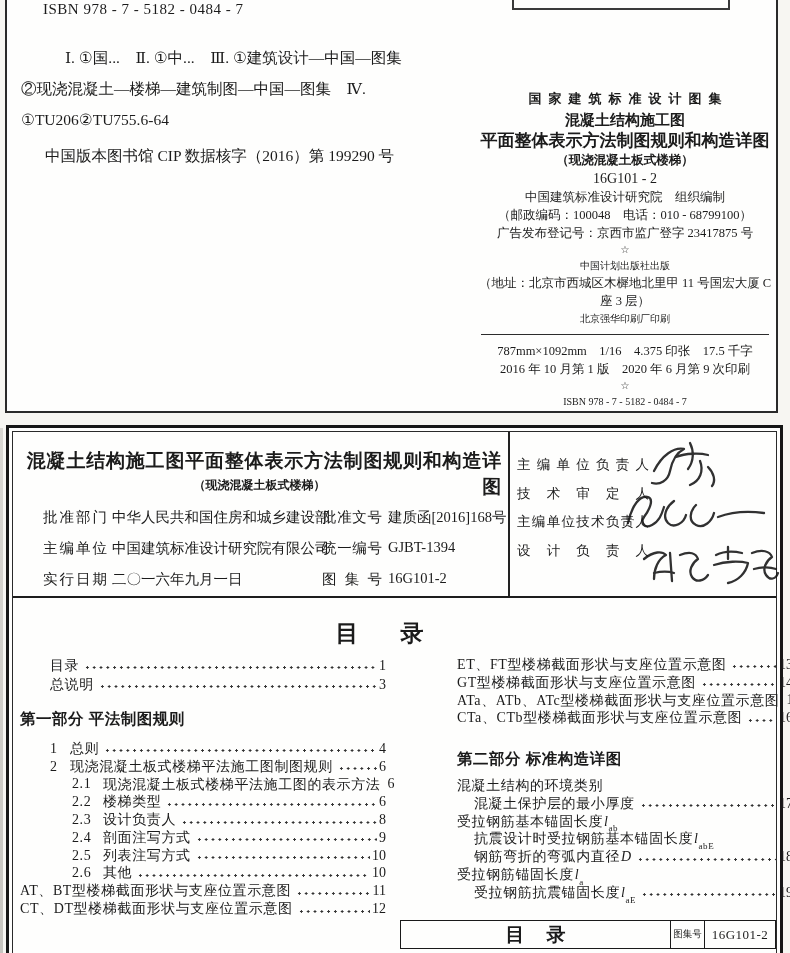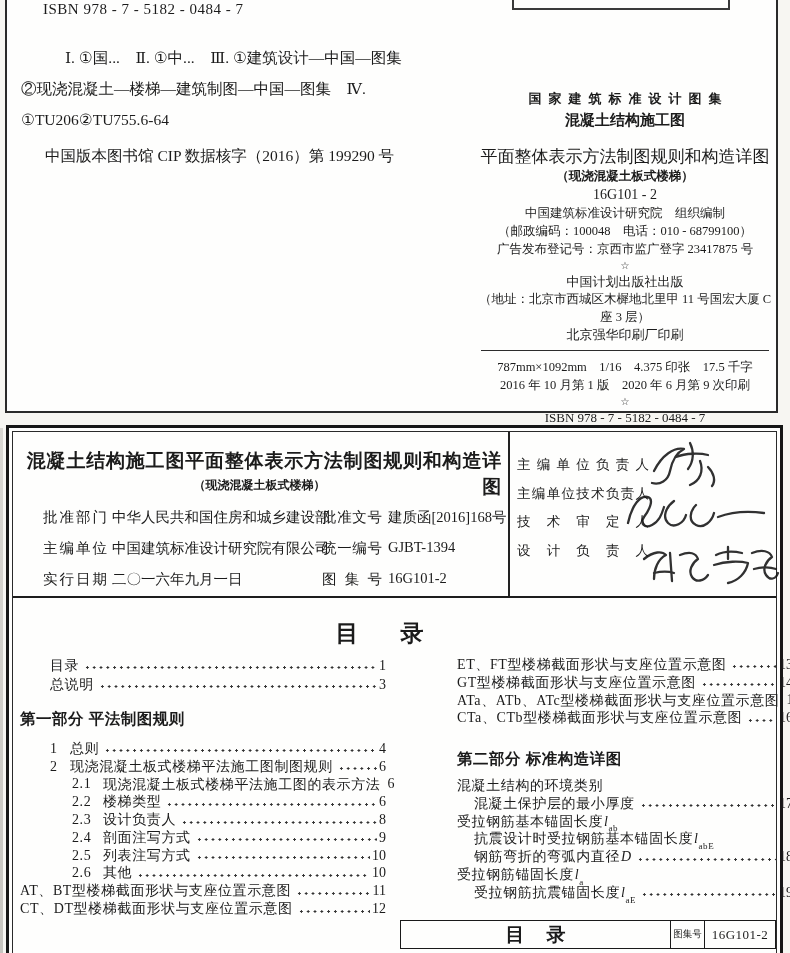--- a/index.html
+++ b/index.html
@@ -12,26 +12,26 @@
                border:2px solid #3a3a3a;background:#fefefd;}
   .isbn-top{position:absolute;left:36px;top:5px;font-size:15px;letter-spacing:.5px;}
   .cip-block{position:absolute;left:14px;top:46px;width:450px;font-size:15.5px;line-height:31px;}
   .cip-line:first-child{text-indent:44px;}
   .cip-note{position:absolute;left:38px;top:150px;font-size:15.5px;}
   .colophon{position:absolute;left:468px;top:93px;width:300px;text-align:center;}
   .colophon>div{line-height:17px;}
   .c-series{font-family:Liberation Sans, sans-serif;font-weight:bold;font-size:13px;
             letter-spacing:7px;text-indent:7px;line-height:20px !important;}
   .c-t1{font-family:"Liberation Sans",sans-serif;font-weight:bold;font-size:15px;line-height:21px !important;}
-  .c-t2{font-family:"Liberation Sans",sans-serif;font-weight:normal;font-size:17px;line-height:21px !important;margin-top:16px;}
+  .c-t2{font-family:"Liberation Sans",sans-serif;font-weight:bold;font-size:17px;line-height:21px !important;}
   .c-sub{font-family:"Liberation Sans",sans-serif;font-weight:bold;font-size:12.5px;line-height:19px !important;}
   .c-code{font-size:14px;line-height:18px !important;}
   .c-small{font-size:12.5px;line-height:18px !important;}
   .c-star{font-size:10px;line-height:15px !important;}
-  .c-mid{font-size:13px;line-height:17px !important;}
+  .c-mid{font-size:10px;line-height:17px !important;}
   .c-divider{border-top:1.5px solid #2c2c2c;width:288px;margin:7px auto 7px auto;height:0;line-height:0 !important;}
   
   .bottom-panel{position:absolute;left:6px;top:425px;width:771px;height:535px;
                 background:#fefefd;border:3px solid #161616;}
   .inner-frame{position:absolute;left:3px;top:3px;right:3px;bottom:-5px;border:1.5px solid #2a2a2a;}
   .tb-vdivider{position:absolute;left:499px;top:4px;width:2px;height:164px;background:#222;}
   .tb-bottomline{position:absolute;left:4px;right:4px;top:168px;height:2px;background:#1d1d1d;}
   .tb-title{position:absolute;left:8px;top:20px;width:485px;text-align:right;
             font-family:"Liberation Sans",sans-serif;font-weight:bold;font-size:19px;letter-spacing:.8px;}
   .tb-subtitle{position:absolute;left:8px;top:49px;width:485px;text-align:center;
@@ -145,22 +145,22 @@
         <div class="info-row">
           <span class="il">实行日期</span>
           <span class="iv">二〇一六年九月一日</span>
           <span class="il2">图集号</span>
           <span class="iv2">16G101-2</span>
         </div>
       </div>
 
     <div class="rp-rows" id="rp-rows">
         <div class="rp-row">主编单位负责人</div>
+        <div class="rp-row">技术审定人</div>
         <div class="rp-row">主编单位技术负责人</div>
-        <div class="rp-row">技术审定人</div>
         <div class="rp-row">设计负责人</div>
       </div>
 
     <svg class="sig-svg" width="276" height="164" viewBox="0 0 276 164" fill="none" stroke="#151515" stroke-width="2.3" stroke-linecap="round" stroke-linejoin="round" opacity="0.88">
       <g>
         <path d="M150,40 C158,24 170,16 180,18 C172,22 168,30 166,40 C164,50 156,54 148,52"></path>
         <path d="M186,12 C190,20 190,30 184,38"></path>
         <path d="M172,26 C182,22 196,22 204,24"></path>
         <path d="M196,30 C200,40 196,50 186,54"></path>
         <path d="M204,36 C210,42 212,50 208,55"></path>

